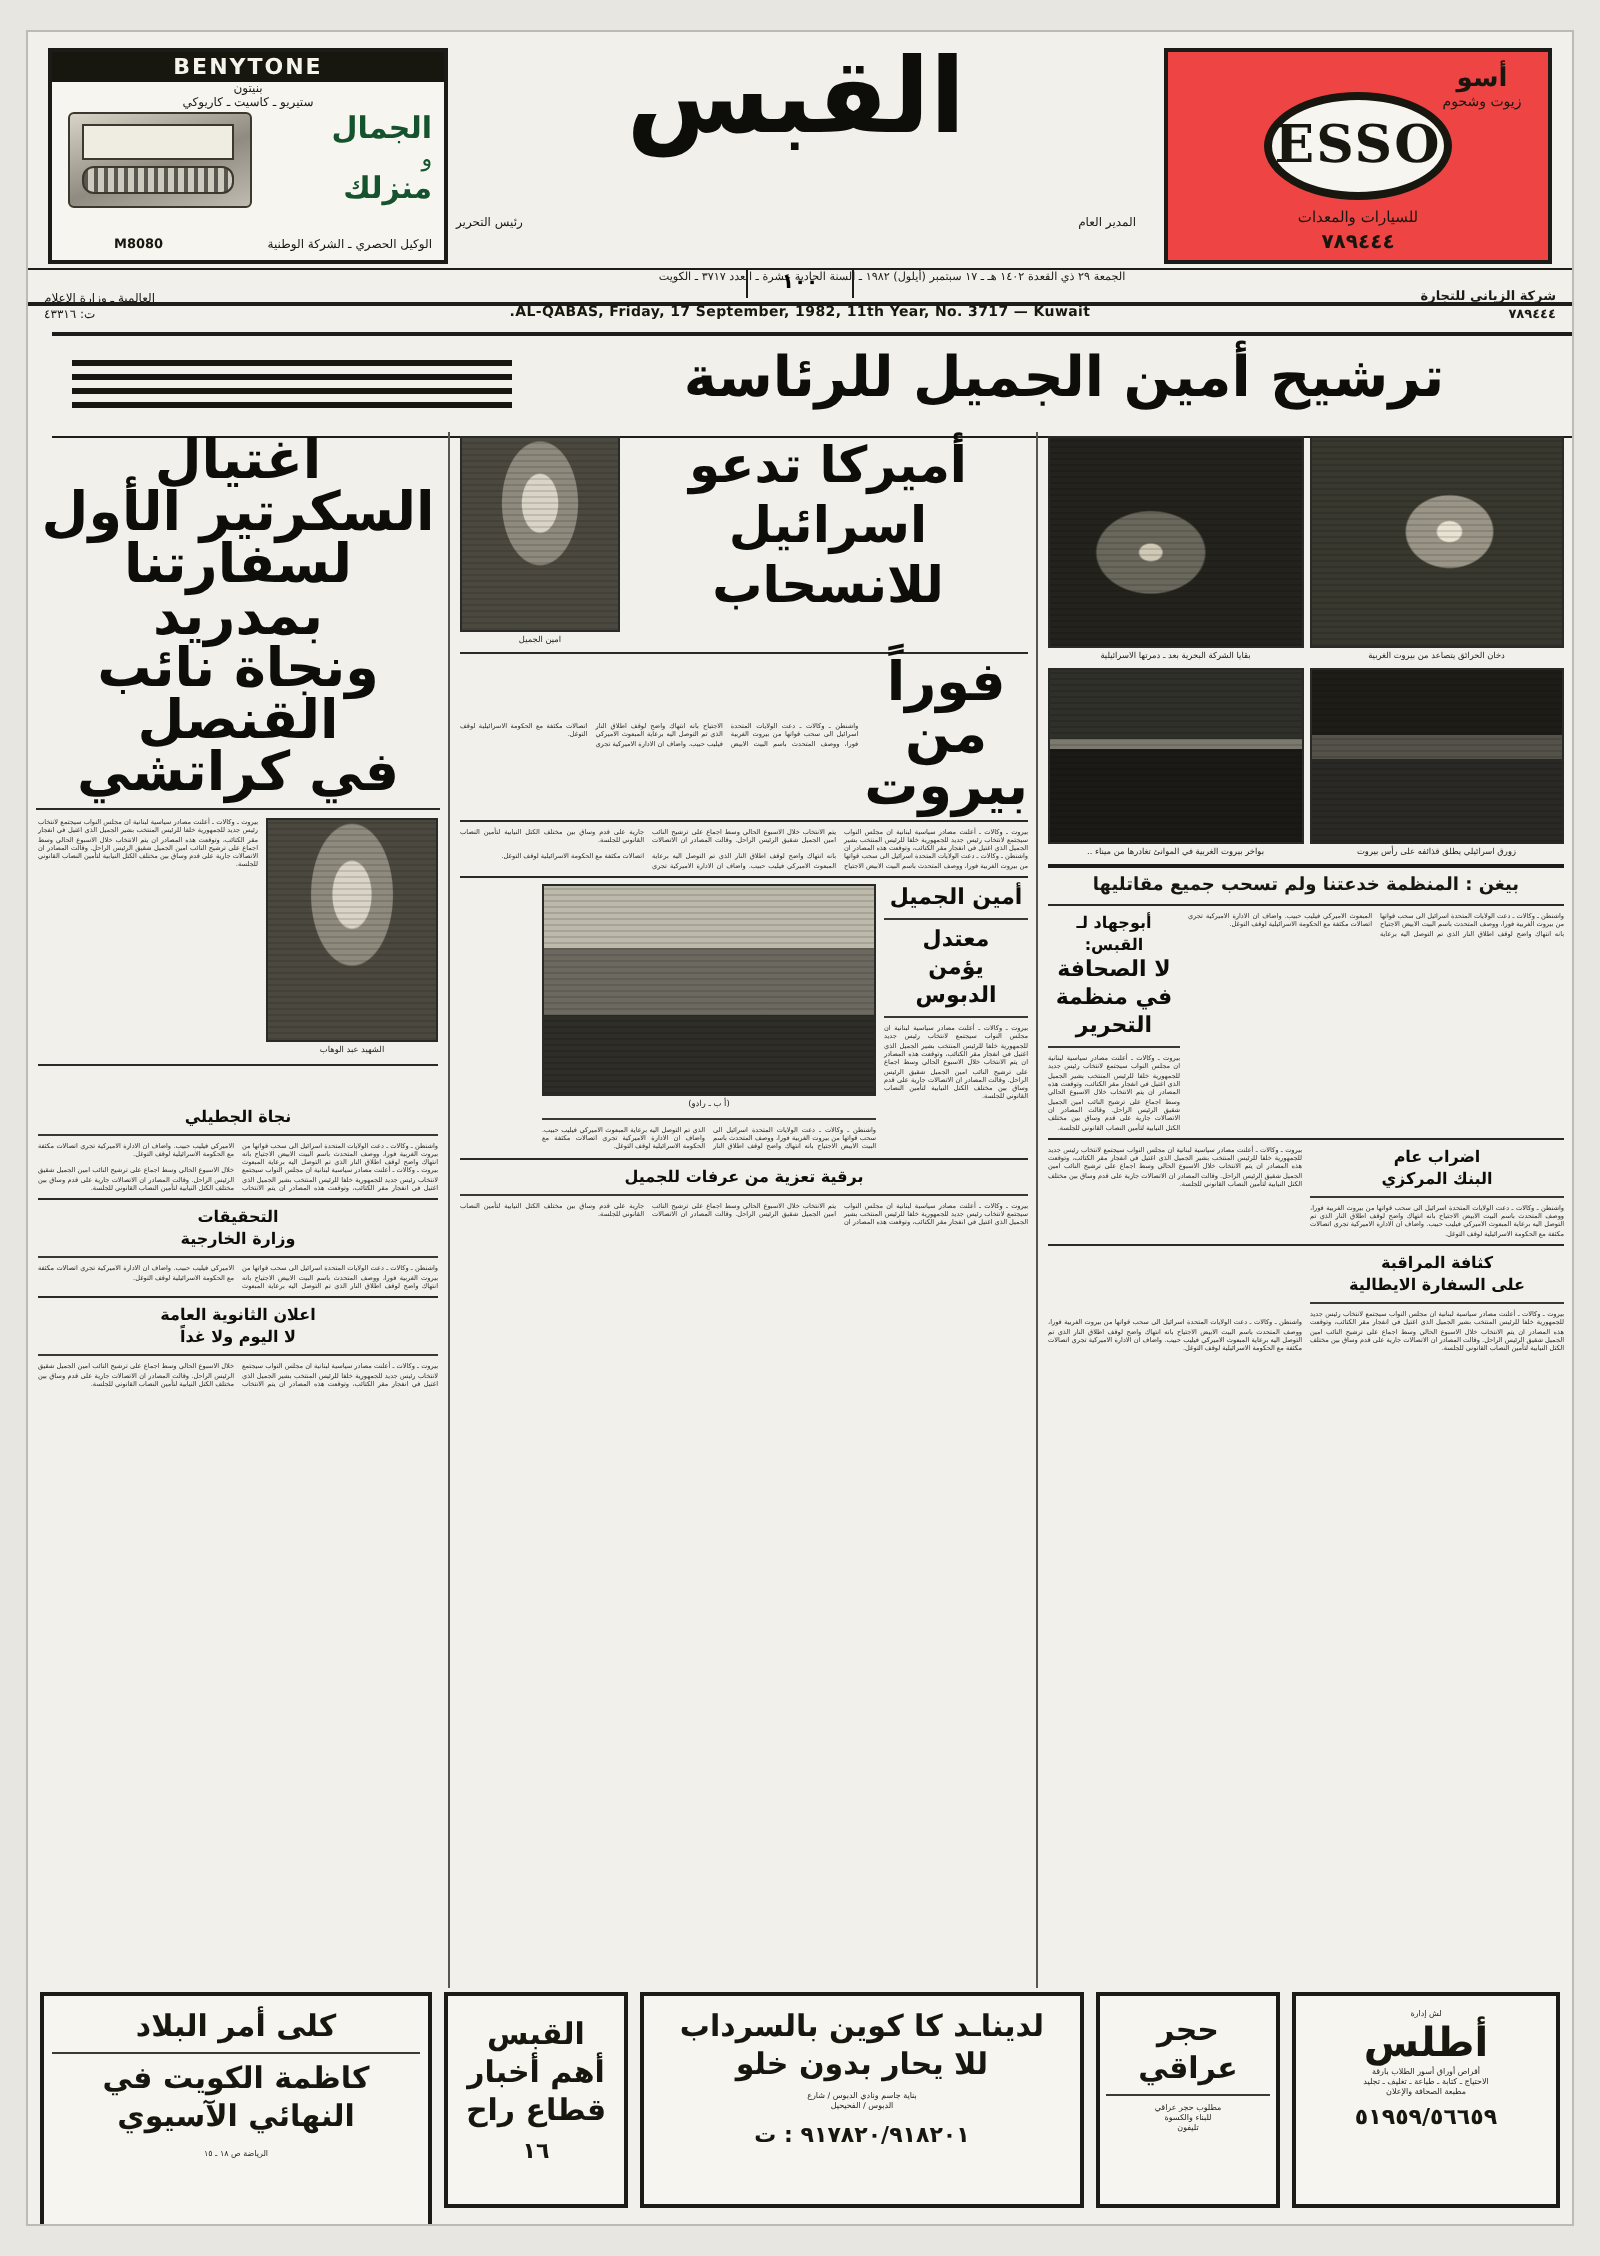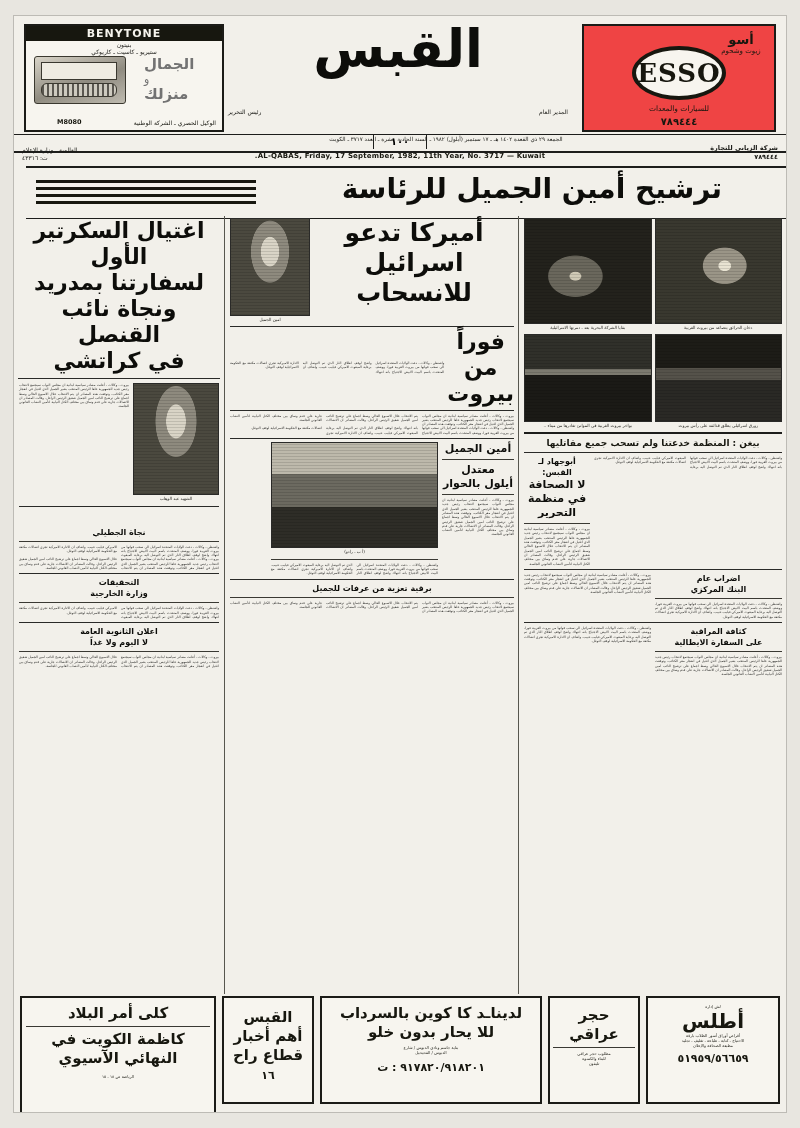--- a/index.html
+++ b/index.html
@@ -34,21 +34,21 @@
   }
   .radio-img:after{
     content:"";position:absolute;left:6px;top:26px;width:74px;height:12px;
     background:repeating-linear-gradient(90deg,#5a5750 0 2px,#cdcabf 2px 5px);
     border:1px solid #3a382f;border-radius:6px;
   }
   .radio-img:before{
     content:"";position:absolute;left:6px;top:5px;width:74px;height:16px;
     background:#efece2;border:1px solid #3a382f;
   }
-  .ad-left-ar{position:absolute;right:6px;top:30px;width:72px;text-align:left;color:#737373;}
+  .ad-left-ar{position:absolute;right:6px;top:30px;width:72px;text-align:right;color:#14532d;}
   .ad-left-ar .l1{font-size:15px;font-weight:bold;line-height:17px;}
   .ad-left-ar .l2{font-size:11px;line-height:13px;}
   .model{position:absolute;left:6px;bottom:4px;font-size:6.5px;font-weight:bold;color:#17170f;margin-left:25px;}
   .ad-left-foot{position:absolute;right:6px;bottom:3px;font-size:6px;color:#17170f;text-align:right;line-height:8px;}
 
   .title-wrap{position:absolute;left:210px;top:4px;width:348px;text-align:center;}
   .qabas{
     font-family:"DejaVu Sans",sans-serif;font-size:52px;font-weight:bold;color:#0d0d0a;
     line-height:58px;letter-spacing:-2px;
   }
@@ -85,21 +85,21 @@
     background:repeating-linear-gradient(180deg,#17170f 0 3px,#f2f0ea 3px 7px);}
 
   
   .main{position:absolute;left:0;top:200px;width:772px;height:778px;}
   .col-left{position:absolute;left:0;top:0;width:210px;height:778px;border-left:0;}
   .col-mid{position:absolute;left:212px;top:0;width:292px;height:778px;}
   .col-right{position:absolute;left:506px;top:0;width:266px;height:778px;}
   .vrule{position:absolute;top:0;bottom:0;width:0;border-right:1px solid #57564f;}
 
   .head2{
-    text-align:center;font-size:22px;font-weight:bold;color:#0d0d0a;line-height:26px;
+    text-align:center;font-size:27px;font-weight:bold;color:#0d0d0a;line-height:26px;
     letter-spacing:-1px;
   }
   .head3{
     text-align:center;font-size:25px;font-weight:bold;color:#0d0d0a;line-height:30px;letter-spacing:-1px;
   }
   .subhead{text-align:center;font-size:9px;font-weight:bold;color:#17170f;line-height:12px;}
 
   .photo{background:#6e6b62;border:1px solid #2a2a28;position:relative;overflow:hidden;}
   .photo.portrait{background:
      radial-gradient(ellipse at 50% 34%, #d9d4c6 0 16%, #8e8a7e 17% 34%, #4b493f 35% 100%),
@@ -269,21 +269,21 @@
       <div class="hr" style="margin:3px 4px;"></div>
       <div style="padding:0 4px;" class="col3 tiny">بيروت ـ وكالات ـ أعلنت مصادر سياسية لبنانية ان مجلس النواب سيجتمع لانتخاب رئيس جديد للجمهورية خلفا للرئيس المنتخب بشير الجميل الذي اغتيل في انفجار مقر الكتائب، وتوقعت هذه المصادر ان يتم الانتخاب خلال الاسبوع الحالي وسط اجماع على ترشيح النائب امين الجميل شقيق الرئيس الراحل. وقالت المصادر ان الاتصالات جارية على قدم وساق بين مختلف الكتل النيابية لتأمين النصاب القانوني للجلسة.</div>
       <div style="padding:0 4px;" class="col3 tiny">واشنطن ـ وكالات ـ دعت الولايات المتحدة اسرائيل الى سحب قواتها من بيروت الغربية فورا، ووصف المتحدث باسم البيت الابيض الاجتياح بانه انتهاك واضح لوقف اطلاق النار الذي تم التوصل اليه برعاية المبعوث الاميركي فيليب حبيب. واضاف ان الادارة الاميركية تجري اتصالات مكثفة مع الحكومة الاسرائيلية لوقف التوغل.</div>
 
       <div class="hr" style="margin:3px 4px;"></div>
       <div style="display:flex;gap:4px;padding:0 4px;margin-left:41px;">
         <div style="flex:0 0 72px;">
           <div class="bhead">أمين الجميل</div>
           <div class="colrule"></div>
           <div class="bhead">معتدل</div>
-          <div class="bhead">أيلول بالحوار</div>
+          <div class="bhead">يؤمن الدبوس</div>
           <div class="colrule"></div>
           <div class="tiny">بيروت ـ وكالات ـ أعلنت مصادر سياسية لبنانية ان مجلس النواب سيجتمع لانتخاب رئيس جديد للجمهورية خلفا للرئيس المنتخب بشير الجميل الذي اغتيل في انفجار مقر الكتائب، وتوقعت هذه المصادر ان يتم الانتخاب خلال الاسبوع الحالي وسط اجماع على ترشيح النائب امين الجميل شقيق الرئيس الراحل. وقالت المصادر ان الاتصالات جارية على قدم وساق بين مختلف الكتل النيابية لتأمين النصاب القانوني للجلسة.</div>
         </div>
         <div style="flex:1;">
           <div class="photo room" style="height:104px;">
                 <div class="noise"></div>
               </div>
           <div class="cap">(أ ب ـ رادو)</div>
           <div class="colrule"></div>
           <div class="col2 tiny">واشنطن ـ وكالات ـ دعت الولايات المتحدة اسرائيل الى سحب قواتها من بيروت الغربية فورا، ووصف المتحدث باسم البيت الابيض الاجتياح بانه انتهاك واضح لوقف اطلاق النار الذي تم التوصل اليه برعاية المبعوث الاميركي فيليب حبيب. واضاف ان الادارة الاميركية تجري اتصالات مكثفة مع الحكومة الاسرائيلية لوقف التوغل.</div>
@@ -351,21 +351,21 @@
         <div style="flex:1;">
           <div class="bhead-sm">اضراب عام</div>
           <div class="bhead-sm">البنك المركزي</div>
           <div class="colrule"></div>
           <div class="tiny">واشنطن ـ وكالات ـ دعت الولايات المتحدة اسرائيل الى سحب قواتها من بيروت الغربية فورا، ووصف المتحدث باسم البيت الابيض الاجتياح بانه انتهاك واضح لوقف اطلاق النار الذي تم التوصل اليه برعاية المبعوث الاميركي فيليب حبيب. واضاف ان الادارة الاميركية تجري اتصالات مكثفة مع الحكومة الاسرائيلية لوقف التوغل.</div>
         </div>
         <div style="flex:1;" class="tiny">بيروت ـ وكالات ـ أعلنت مصادر سياسية لبنانية ان مجلس النواب سيجتمع لانتخاب رئيس جديد للجمهورية خلفا للرئيس المنتخب بشير الجميل الذي اغتيل في انفجار مقر الكتائب، وتوقعت هذه المصادر ان يتم الانتخاب خلال الاسبوع الحالي وسط اجماع على ترشيح النائب امين الجميل شقيق الرئيس الراحل. وقالت المصادر ان الاتصالات جارية على قدم وساق بين مختلف الكتل النيابية لتأمين النصاب القانوني للجلسة.</div>
       </div>
 
       <div class="hr" style="margin:3px 4px;"></div>
-      <div style="display:flex;gap:4px;padding:0 4px;">
+      <div style="display:flex;gap:4px;padding:0 4px;align-items:flex-end;">
         <div style="flex:1;">
           <div class="bhead-sm">كثافة المراقبة</div>
           <div class="bhead-sm">على السفارة الايطالية</div>
           <div class="colrule"></div>
           <div class="tiny">بيروت ـ وكالات ـ أعلنت مصادر سياسية لبنانية ان مجلس النواب سيجتمع لانتخاب رئيس جديد للجمهورية خلفا للرئيس المنتخب بشير الجميل الذي اغتيل في انفجار مقر الكتائب، وتوقعت هذه المصادر ان يتم الانتخاب خلال الاسبوع الحالي وسط اجماع على ترشيح النائب امين الجميل شقيق الرئيس الراحل. وقالت المصادر ان الاتصالات جارية على قدم وساق بين مختلف الكتل النيابية لتأمين النصاب القانوني للجلسة.</div>
         </div>
         <div style="flex:1;" class="tiny">واشنطن ـ وكالات ـ دعت الولايات المتحدة اسرائيل الى سحب قواتها من بيروت الغربية فورا، ووصف المتحدث باسم البيت الابيض الاجتياح بانه انتهاك واضح لوقف اطلاق النار الذي تم التوصل اليه برعاية المبعوث الاميركي فيليب حبيب. واضاف ان الادارة الاميركية تجري اتصالات مكثفة مع الحكومة الاسرائيلية لوقف التوغل.</div>
       </div>
     </div>
   </div>

